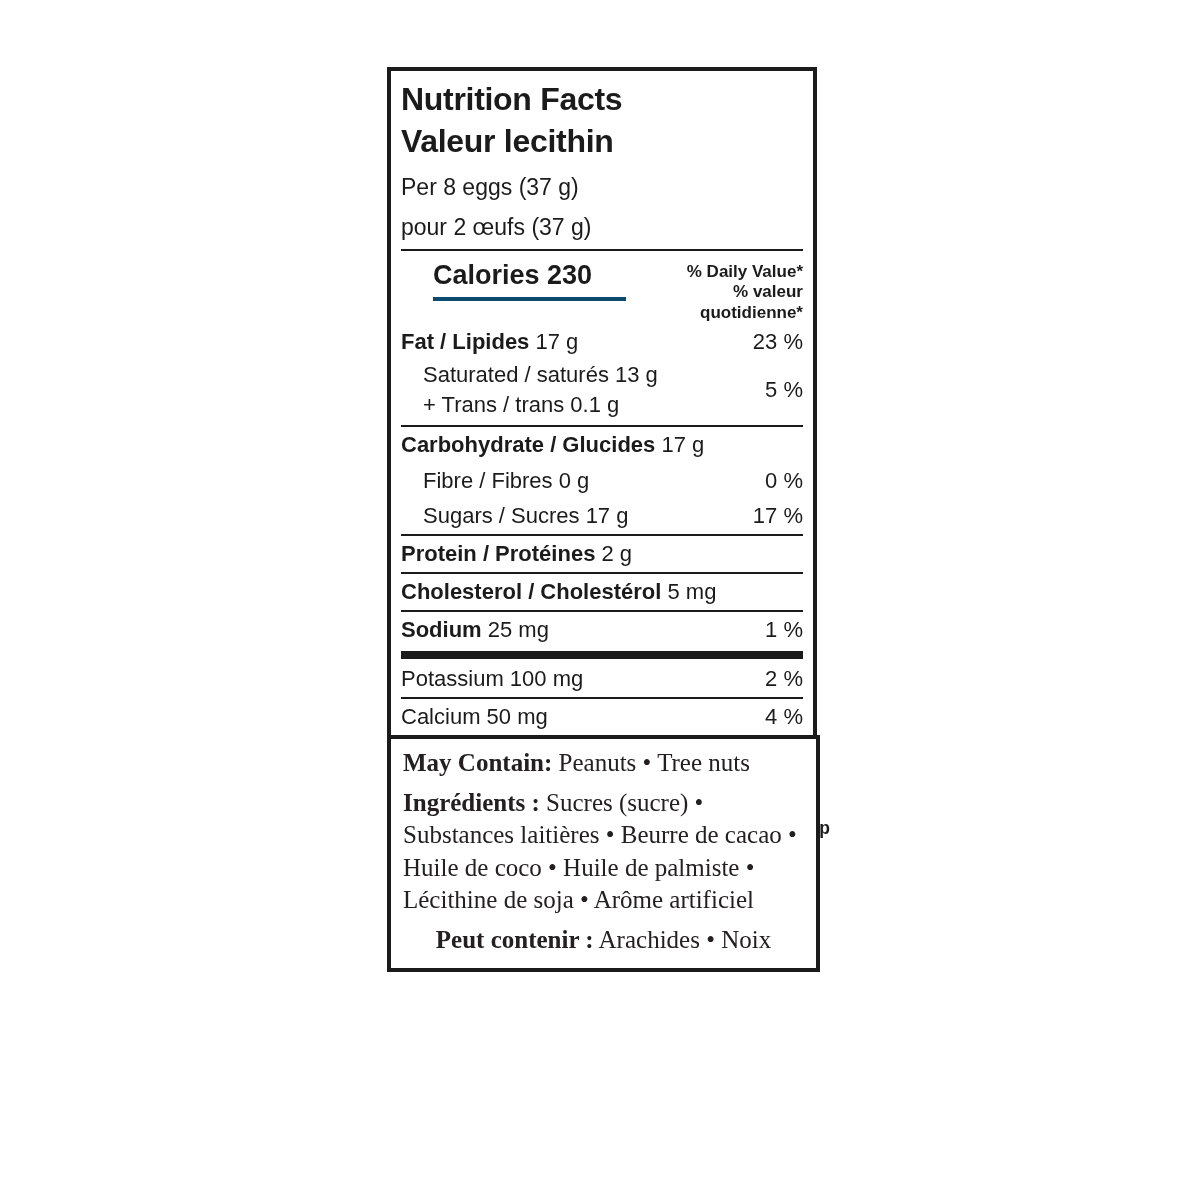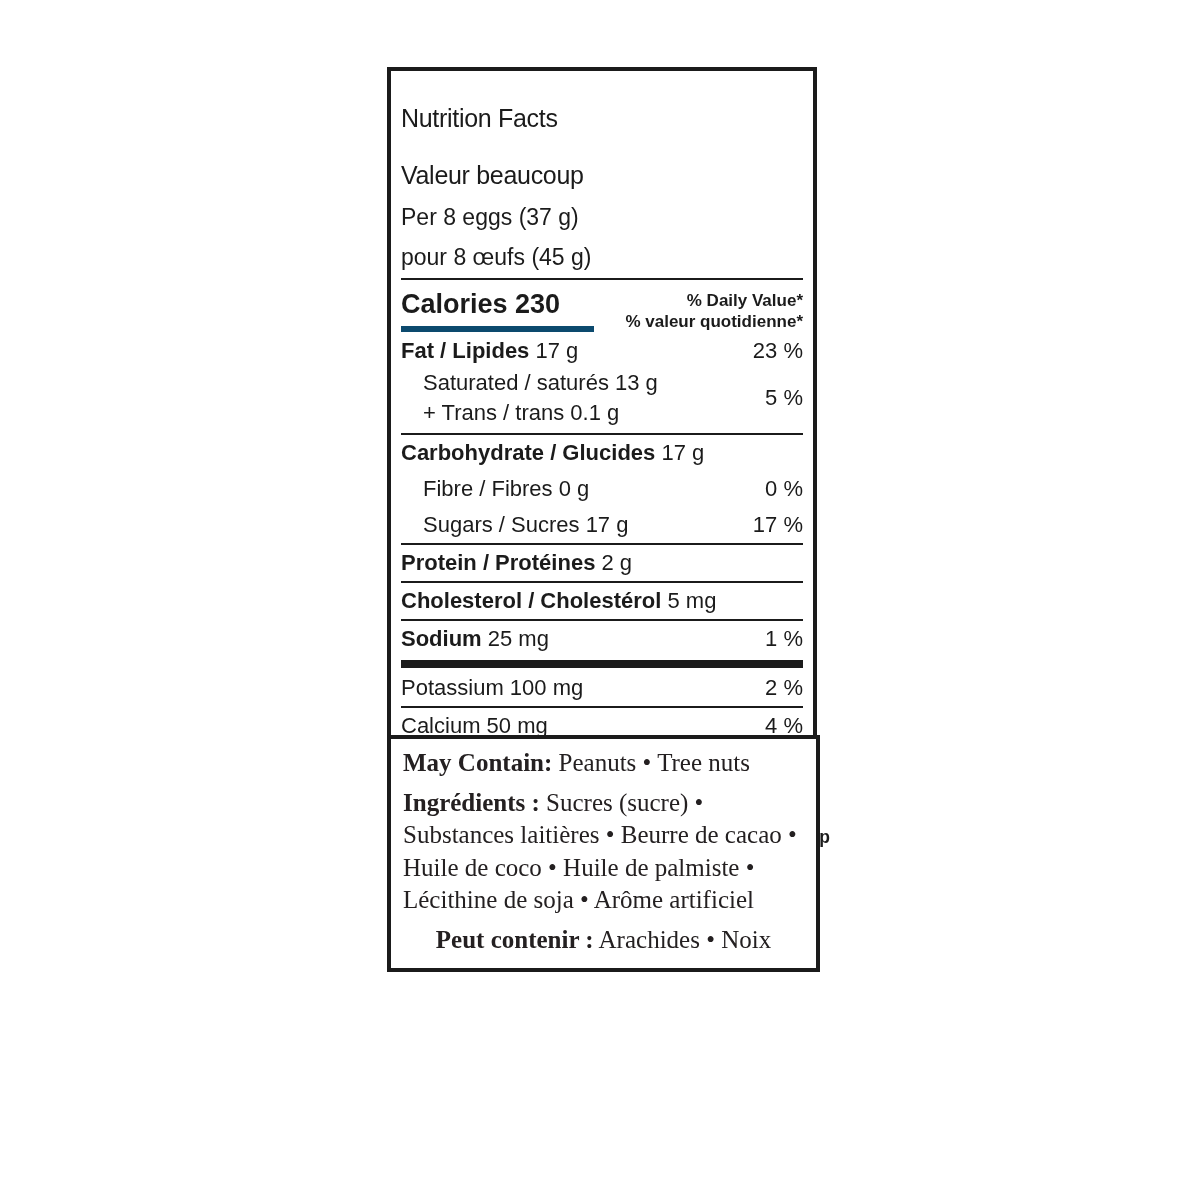--- a/index.html
+++ b/index.html
@@ -21,25 +21,24 @@
     position: absolute;
     left: 387px;
     top: 67px;
     width: 430px;
     box-sizing: border-box;
     border: 4px solid #1b1b1b;
     background: #fff;
     padding: 7px 10px 9px 10px;
   }
   .nft-title {
-    font-size: 25px;
-    font-weight: normal;
+    font-size: 32px;
+    font-weight: bold;
     line-height: 1.32;
     letter-spacing: -0.3px;
-    margin-top: 24px;
   }
   .serving {
     font-size: 23px;
     line-height: 1.24;
     margin-top: 11px;
   }
   .rule {
     height: 2px;
     background: #1b1b1b;
   }
@@ -47,23 +46,24 @@
 
   .cal-wrap {
     display: flex;
     justify-content: space-between;
     align-items: flex-start;
     padding-top: 9px;
   }
   .cal-left {
     font-size: 27px;
     font-weight: bold;
-    border-bottom: 6px solid #0c4a6e;
+    border-bottom: 4px solid #0c4a6e;
     padding: 0 34px 6px 0;
     white-space: nowrap;
+    margin-left: 32px;
   }
   .dv-head {
     text-align: right;
     font-size: 17px;
     font-weight: bold;
     line-height: 1.22;
     padding-top: 2px;
   }
 
   .row {
@@ -111,24 +111,24 @@
   .ing p:last-child { margin-bottom: 0; text-align: center; }
   .ing .lbl { font-weight: bold; }
 </style>
 </head>
 <body>
 
 <div class="canvas">
 
   <div class="nft">
     <div class="nft-title">Nutrition Facts</div>
-    <div class="nft-title">Valeur beaucoup</div>
+    <div class="nft-title">Valeur lecithin</div>
 
     <div class="serving">Per 8 eggs (37 g)</div>
-    <div class="serving">pour 8 œufs (45 g)</div>
+    <div class="serving">pour 2 œufs (37 g)</div>
 
     <div class="rule top-rule"></div>
 
     <div class="cal-wrap">
       <div class="cal-left">
         <span>Calories</span>
         <span>230</span>
       </div>
       <div class="dv-head">
         <div>% Daily Value*</div>

